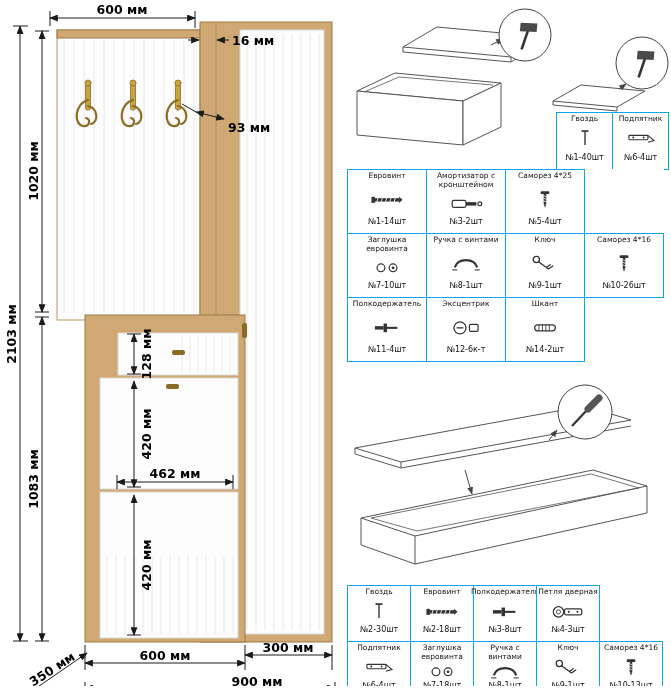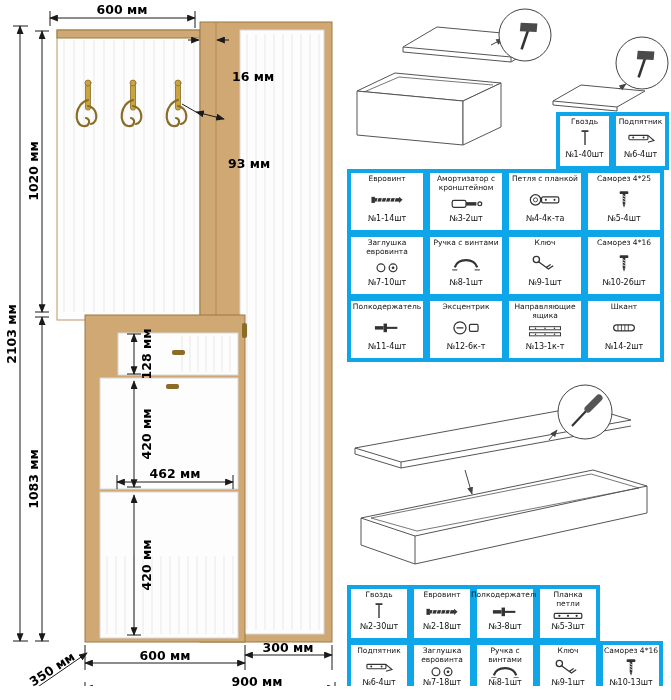--- a/index.html
+++ b/index.html
@@ -3,34 +3,34 @@
 <meta charset="utf-8">
 <style>
   * { margin:0; padding:0; box-sizing:border-box; }
   html,body { background:#ffffff; font-family:"DejaVu Sans", sans-serif; }
   .page { position:relative; width:671px; height:686px; background:#fff; overflow:hidden; }
 
   
   .dim { position:absolute; transform:translate(-50%,-50%); font-weight:bold; font-size:12.5px; color:#000; white-space:nowrap; }
   .dim.v { transform:translate(-50%,-50%) rotate(-90deg); }
   .dim.d { transform:translate(-50%,-50%) rotate(-33deg); }
-  .dim.dim-l { transform:translate(0,-50%);margin-top:36px; }
+  .dim.dim-l { transform:translate(0,-50%); }
 
   
   .panel-right { position:absolute; left:345px; top:0; width:326px; height:700px; }
   #asmA { position:absolute; left:0; top:5px; }
   #asmB { position:absolute; left:0; top:368px; }
 
   .hw-table { position:absolute; display:flex; flex-direction:column; background:#fff; }
   #t1r1 { top:112px; right:2px; }
   #t1main { top:169px; left:2px; }
   #t2 { top:585px; left:2px; }
   .hw-row { display:flex; }
   .hw-row + .hw-row { margin-top:-1px; }
-  .hw-cell { border:4px solid #0ea5e9; background:#fff; display:flex; flex-direction:column; align-items:center; padding:2px 1px 1px 1px; }
+  .hw-cell { border:1px solid #0ea5e9; background:#fff; display:flex; flex-direction:column; align-items:center; padding:2px 1px 1px 1px; }
   .hw-cell + .hw-cell { margin-left:-1px; }
   #t1main .hw-cell { width:80px; height:65px; }
   #t1r1 .hw-cell { width:57px; height:58px; }
   #t2 .hw-cell { width:64px; height:57px; }
   .hw-name { font-size:7.5px; line-height:1.18; text-align:center; color:#111; }
   .hw-icon { flex:1; display:flex; align-items:center; justify-content:center; overflow:hidden; }
   .hw-count { font-size:8px; color:#111; padding-bottom:6px; }
 </style>
 </head>
 <body>
@@ -284,33 +284,20 @@
             <div class="hw-icon">
               <svg width="38" height="20" viewBox="0 0 44 22">
                 <rect x="6" y="8" width="16" height="8" rx="2" fill="none" stroke="#333" stroke-width="1.4"></rect>
                 <rect x="22" y="10" width="12" height="4" fill="#333"></rect>
                 <circle cx="38" cy="12" r="2.2" fill="none" stroke="#333" stroke-width="1.4"></circle>
               </svg>
             </div>
             <div class="hw-count">№3-2шт</div>
           </div>
           <div class="hw-cell">
-            <div class="hw-name">Петля с планкой</div>
-            <div class="hw-icon">
-              <svg width="38" height="20" viewBox="0 0 44 22">
-                <circle cx="11" cy="12" r="6" fill="none" stroke="#333" stroke-width="1.4"></circle>
-                <circle cx="11" cy="12" r="2.4" fill="none" stroke="#333" stroke-width="1"></circle>
-                <rect x="18" y="8.5" width="20" height="7" rx="2" fill="none" stroke="#333" stroke-width="1.4"></rect>
-                <circle cx="23" cy="12" r="1.2" fill="#333"></circle>
-                <circle cx="33" cy="12" r="1.2" fill="#333"></circle>
-              </svg>
-            </div>
-            <div class="hw-count">№4-4к-та</div>
-          </div>
-          <div class="hw-cell">
             <div class="hw-name">Саморез 4*25</div>
             <div class="hw-icon">
               <svg width="38" height="20" viewBox="0 0 44 22">
                 <line x1="22" y1="5" x2="22" y2="17" stroke="#333" stroke-width="3"></line>
                 <path d="M20.5 17 L22 21 L23.5 17 z" fill="#333"></path>
                 <rect x="17" y="2" width="10" height="3.2" rx="1" fill="#333"></rect>
                 <g stroke="#fff" stroke-width="0.9">
                   <line x1="20.5" y1="7" x2="23.5" y2="8.5"></line>
                   <line x1="20.5" y1="10" x2="23.5" y2="11.5"></line>
                   <line x1="20.5" y1="13" x2="23.5" y2="14.5"></line>
@@ -385,36 +372,20 @@
           <div class="hw-cell">
             <div class="hw-name">Эксцентрик</div>
             <div class="hw-icon">
               <svg width="38" height="20" viewBox="0 0 44 22">
                 <circle cx="15" cy="12" r="7" fill="none" stroke="#333" stroke-width="1.5"></circle>
                 <line x1="11" y1="12" x2="19" y2="12" stroke="#333" stroke-width="1.5"></line>
                 <rect x="26" y="8" width="10" height="8" rx="1.5" fill="none" stroke="#333" stroke-width="1.4"></rect>
               </svg>
             </div>
             <div class="hw-count">№12-6к-т</div>
-          </div>
-          <div class="hw-cell">
-            <div class="hw-name">Направляющие ящика</div>
-            <div class="hw-icon">
-              <svg width="38" height="20" viewBox="0 0 44 22">
-                <rect x="4" y="6" width="36" height="3.6" fill="none" stroke="#333" stroke-width="1.1"></rect>
-                <rect x="4" y="13" width="36" height="3.6" fill="none" stroke="#333" stroke-width="1.1"></rect>
-                <circle cx="11" cy="7.8" r="0.9" fill="#333"></circle>
-                <circle cx="22" cy="7.8" r="0.9" fill="#333"></circle>
-                <circle cx="33" cy="7.8" r="0.9" fill="#333"></circle>
-                <circle cx="11" cy="14.8" r="0.9" fill="#333"></circle>
-                <circle cx="22" cy="14.8" r="0.9" fill="#333"></circle>
-                <circle cx="33" cy="14.8" r="0.9" fill="#333"></circle>
-              </svg>
-            </div>
-            <div class="hw-count">№13-1к-т</div>
           </div>
           <div class="hw-cell">
             <div class="hw-name">Шкант</div>
             <div class="hw-icon">
               <svg width="38" height="20" viewBox="0 0 44 22">
                 <rect x="10" y="8.5" width="24" height="7" rx="3.5" fill="none" stroke="#333" stroke-width="1.4"></rect>
                 <line x1="15" y1="8.5" x2="15" y2="15.5" stroke="#333"></line>
                 <line x1="19" y1="8.5" x2="19" y2="15.5" stroke="#333"></line>
                 <line x1="23" y1="8.5" x2="23" y2="15.5" stroke="#333"></line>
                 <line x1="27" y1="8.5" x2="27" y2="15.5" stroke="#333"></line>
@@ -488,30 +459,31 @@
             <div class="hw-icon">
               <svg width="38" height="20" viewBox="0 0 44 22">
                 <line x1="8" y1="12" x2="18" y2="12" stroke="#333" stroke-width="4"></line>
                 <rect x="18" y="7" width="4" height="10" fill="#333"></rect>
                 <line x1="22" y1="12" x2="34" y2="12" stroke="#333" stroke-width="2.4"></line>
               </svg>
             </div>
             <div class="hw-count">№3-8шт</div>
           </div>
           <div class="hw-cell">
-            <div class="hw-name">Планка петли</div>
-            <div class="hw-icon">
-              <svg width="38" height="20" viewBox="0 0 44 22">
-                <rect x="6" y="9" width="32" height="6" rx="1.5" fill="none" stroke="#333" stroke-width="1.4"></rect>
-                <circle cx="12" cy="12" r="1.3" fill="#333"></circle>
-                <circle cx="22" cy="12" r="1.3" fill="#333"></circle>
-                <circle cx="32" cy="12" r="1.3" fill="#333"></circle>
-              </svg>
-            </div>
-            <div class="hw-count">№5-3шт</div>
+            <div class="hw-name">Петля дверная</div>
+            <div class="hw-icon">
+              <svg width="38" height="20" viewBox="0 0 44 22">
+                <circle cx="11" cy="12" r="6" fill="none" stroke="#333" stroke-width="1.4"></circle>
+                <circle cx="11" cy="12" r="2.4" fill="none" stroke="#333" stroke-width="1"></circle>
+                <rect x="18" y="8.5" width="20" height="7" rx="2" fill="none" stroke="#333" stroke-width="1.4"></rect>
+                <circle cx="23" cy="12" r="1.2" fill="#333"></circle>
+                <circle cx="33" cy="12" r="1.2" fill="#333"></circle>
+              </svg>
+            </div>
+            <div class="hw-count">№4-3шт</div>
           </div>
         </div>
         <div class="hw-row">
           <div class="hw-cell">
             <div class="hw-name">Подпятник</div>
             <div class="hw-icon">
               <svg width="38" height="20" viewBox="0 0 44 22">
                 <rect x="8" y="8" width="22" height="5" rx="1" fill="none" stroke="#333" stroke-width="1.3"></rect>
                 <circle cx="13" cy="10.5" r="1.1" fill="#333"></circle>
                 <circle cx="25" cy="10.5" r="1.1" fill="#333"></circle>

